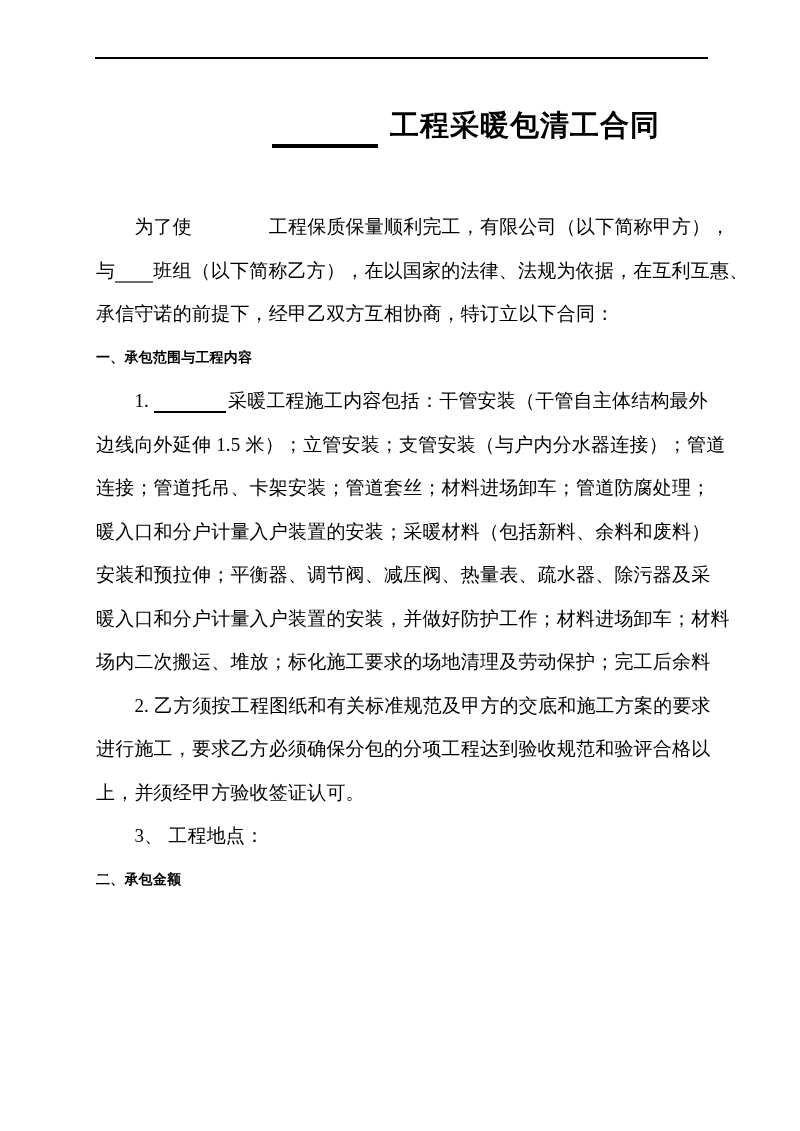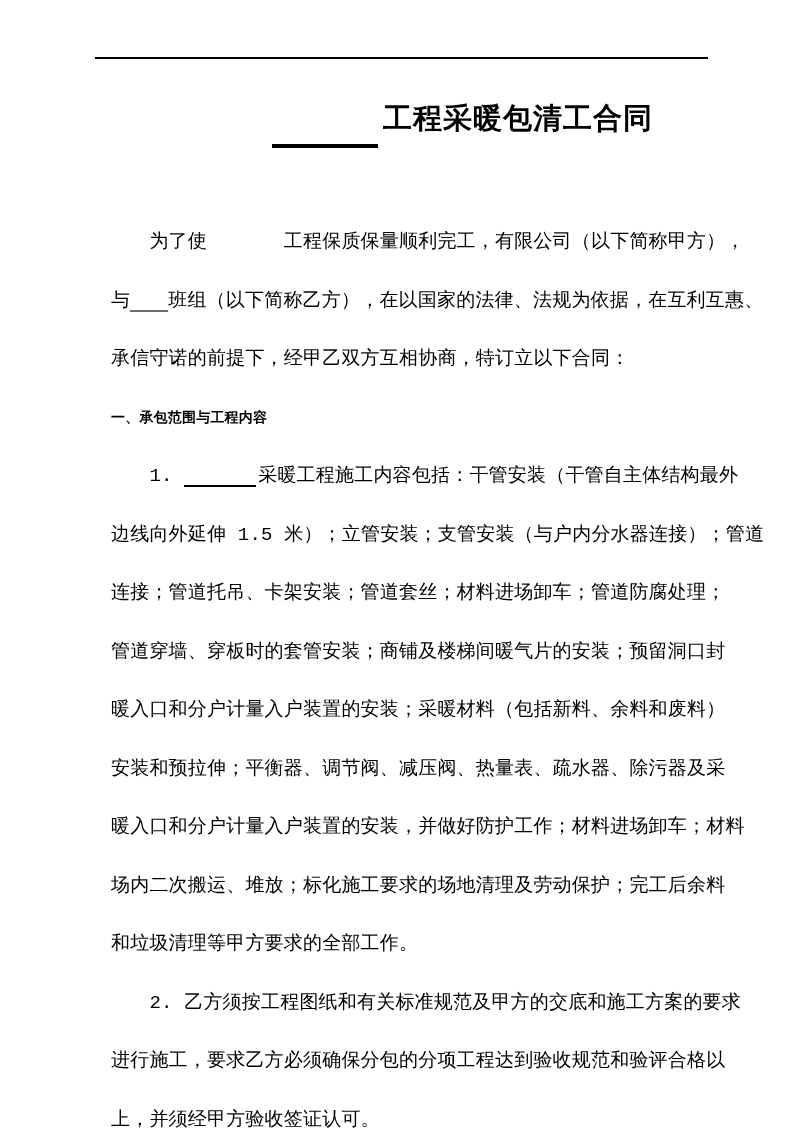--- a/index.html
+++ b/index.html
@@ -19,40 +19,39 @@
   }
   .title-blank{
     position:absolute;
     left:272px;top:144px;
     width:106px;height:4px;
     background:#000000;
   }
   .title{
     position:absolute;
     left:379px;top:97px;
-    margin:4px;
+    margin:11px;
     font-size:29px;
     font-weight:bold;
     letter-spacing:1px;
     line-height:34px;
     white-space:pre;
   }
   .body{
     position:absolute;
     left:95px;top:205px;
     width:640px;
   }
   .line{
-    margin:16px;
+    margin:1px;
     height:42.5px;
     line-height:42.5px;
     font-size:19px;
     letter-spacing:0.2px;
     white-space:pre;
-    font-family:Liberation Mono, monospace;
   }
   .heading{
     font-weight:bold;
     font-size:14px;
   }
   .blank{
     display:inline-block;
     height:1.1em;
     vertical-align:-6px;
   }
@@ -83,26 +82,24 @@
     <p class="line"><span>与</span><span class="blank gray"></span><span>班组（以下简称乙方），在以国家的法律、法规为依据，在互利互惠、</span></p>
 
     <p class="line">承信守诺的前提下，经甲乙双方互相协商，特订立以下合同：</p>
 
     <p class="line heading">一、承包范围与工程内容</p>
 
     <p class="line"><span>　　1. </span><span class="blank black"></span><span>采暖工程施工内容包括：干管安装（干管自主体结构最外</span></p>
 
     <p class="line">边线向外延伸 1.5 米）；立管安装；支管安装（与户内分水器连接）；管道</p>
     <p class="line">连接；管道托吊、卡架安装；管道套丝；材料进场卸车；管道防腐处理；</p>
-    <p class="line">管道穿墙、穿板时的套管安装；商铺及楼梯间暖气片的安装；预留洞口封</p>
     <p class="line">暖入口和分户计量入户装置的安装；采暖材料（包括新料、余料和废料）</p>
     <p class="line">安装和预拉伸；平衡器、调节阀、减压阀、热量表、疏水器、除污器及采</p>
     <p class="line">暖入口和分户计量入户装置的安装，并做好防护工作；材料进场卸车；材料</p>
     <p class="line">场内二次搬运、堆放；标化施工要求的场地清理及劳动保护；完工后余料</p>
-    <p class="line">和垃圾清理等甲方要求的全部工作。</p>
 
     <p class="line">　　2. 乙方须按工程图纸和有关标准规范及甲方的交底和施工方案的要求</p>
     <p class="line">进行施工，要求乙方必须确保分包的分项工程达到验收规范和验评合格以</p>
     <p class="line">上，并须经甲方验收签证认可。</p>
 
     <p class="line">　　3、 工程地点：</p>
 
     <p class="line heading">二、承包金额</p>
 
   </div>

